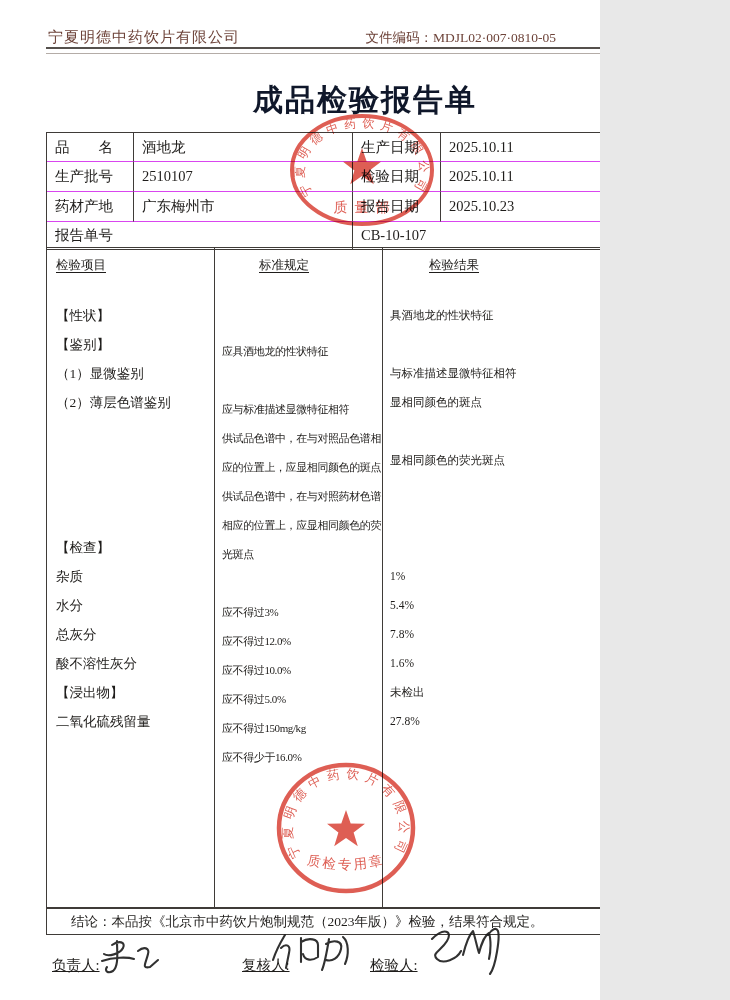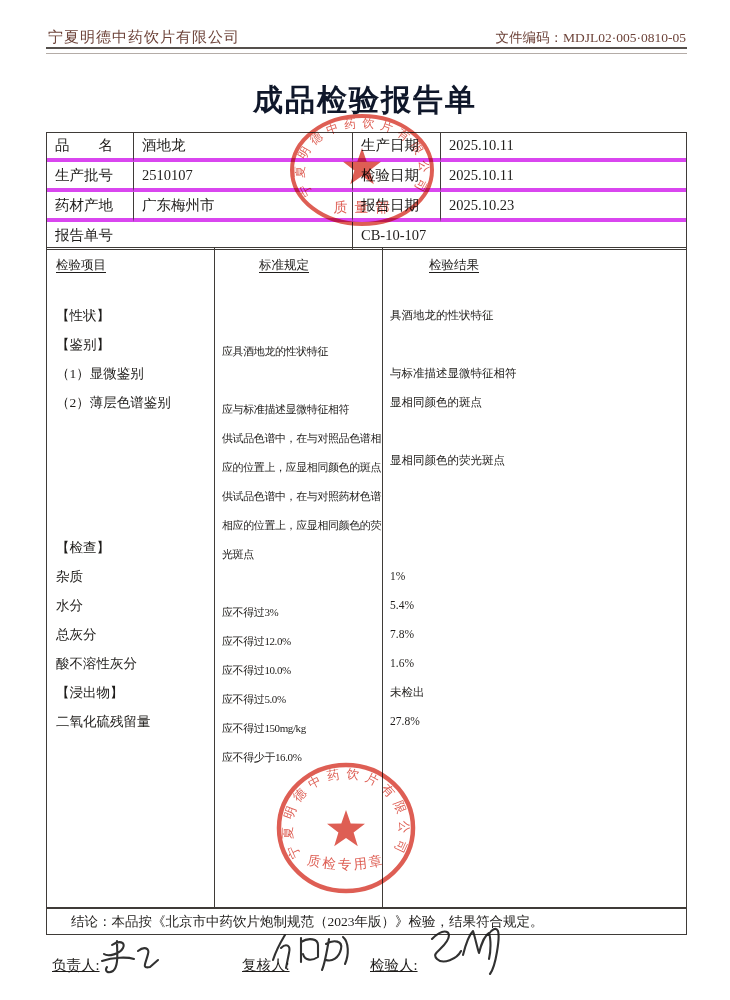--- a/index.html
+++ b/index.html
@@ -1,30 +1,30 @@
 <!DOCTYPE html>
 <html><head>
 <meta charset="utf-8">
 <style>
   html,body{margin:0;padding:0;background:#e8e8e8;}
-  .page{position:relative;width:730px;height:1000px;background:#ffffff;
+  .page{position:relative;width:600px;height:1000px;background:#ffffff;
         font-family:"Liberation Serif","DejaVu Serif",serif;color:#1f1d1b;overflow:hidden;}
   
   .company{position:absolute;left:48px;top:28px;font-size:15px;letter-spacing:1px;color:#6e443a;}
   .doc-code{position:absolute;right:44px;top:29px;font-size:13.5px;color:#6e443a;}
   .head-rule{position:absolute;left:46px;top:47px;width:641px;height:4px;
              border-top:2px solid #55504c;border-bottom:1px solid #b4aca7;}
   .title{position:absolute;left:0;top:80px;width:730px;text-align:center;
          font-size:30px;font-weight:bold;letter-spacing:2px;color:#0f172a;}
   
   .info-grid{position:absolute;left:46px;top:132px;width:641px;
              display:grid;grid-template-columns:87px 219px 88px 1fr;
              grid-template-rows:29px 30px 30px 27px;
              border:1px solid #3f3b38;box-sizing:border-box;}
-  .ig{border-right:1px solid #3f3b38;border-bottom:4px solid #d946ef;
+  .ig{border-right:1px solid #3f3b38;border-bottom:1px solid #d946ef;
       padding-left:8px;display:flex;align-items:center;font-size:14.5px;white-space:nowrap;}
   .ig.no-r{border-right:none;}
   .ig.no-b{border-bottom:none;}
   .ig.span2a{grid-column:1/3;}
   .ig.span2b{grid-column:3/5;}
   
   .main-table{position:absolute;left:46px;top:247px;width:641px;height:661px;
               border:1px solid #3f3b38;box-sizing:border-box;}
   .vdiv{position:absolute;top:0;bottom:0;width:1px;background:#3f3b38;}
   .vdiv.d1{left:167px;} .vdiv.d2{left:335px;}
@@ -50,21 +50,21 @@
   .stamp{position:absolute;mix-blend-mode:multiply;opacity:.87;}
   .stamp-top{left:287px;top:111px;}
   .stamp-bottom{left:276px;top:762px;}
 </style>
 </head>
 <body>
 
 <div class="page">
 
   <div class="company">宁夏明德中药饮片有限公司</div>
-  <div class="doc-code">文件编码：MDJL02·005·0810-05</div>
+  <div class="doc-code">文件编码：MDJL02·007·0810-05</div>
   <div class="head-rule"></div>
   <div class="title">成品检验报告单</div>
 
   <div class="info-grid">
     <div class="ig">品　　名</div>
     <div class="ig">酒地龙</div>
     <div class="ig">生产日期</div>
     <div class="ig no-r">2025.10.11</div>
     <div class="ig">生产批号</div>
     <div class="ig">2510107</div>

